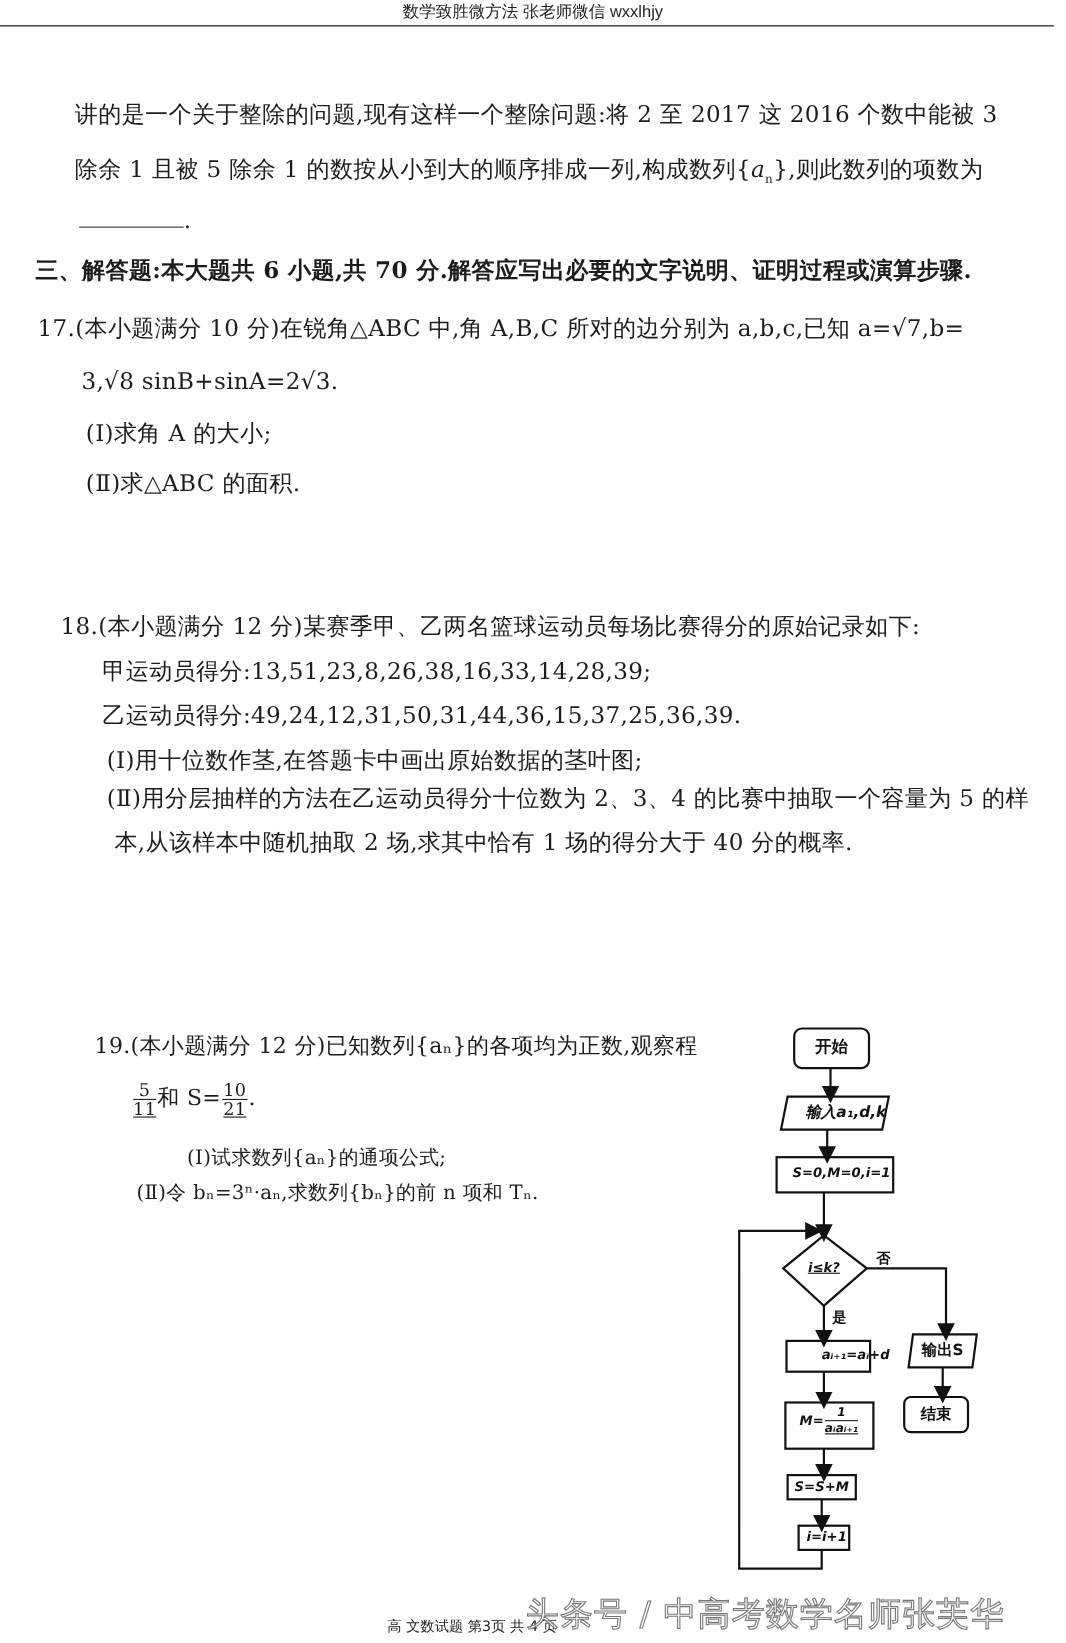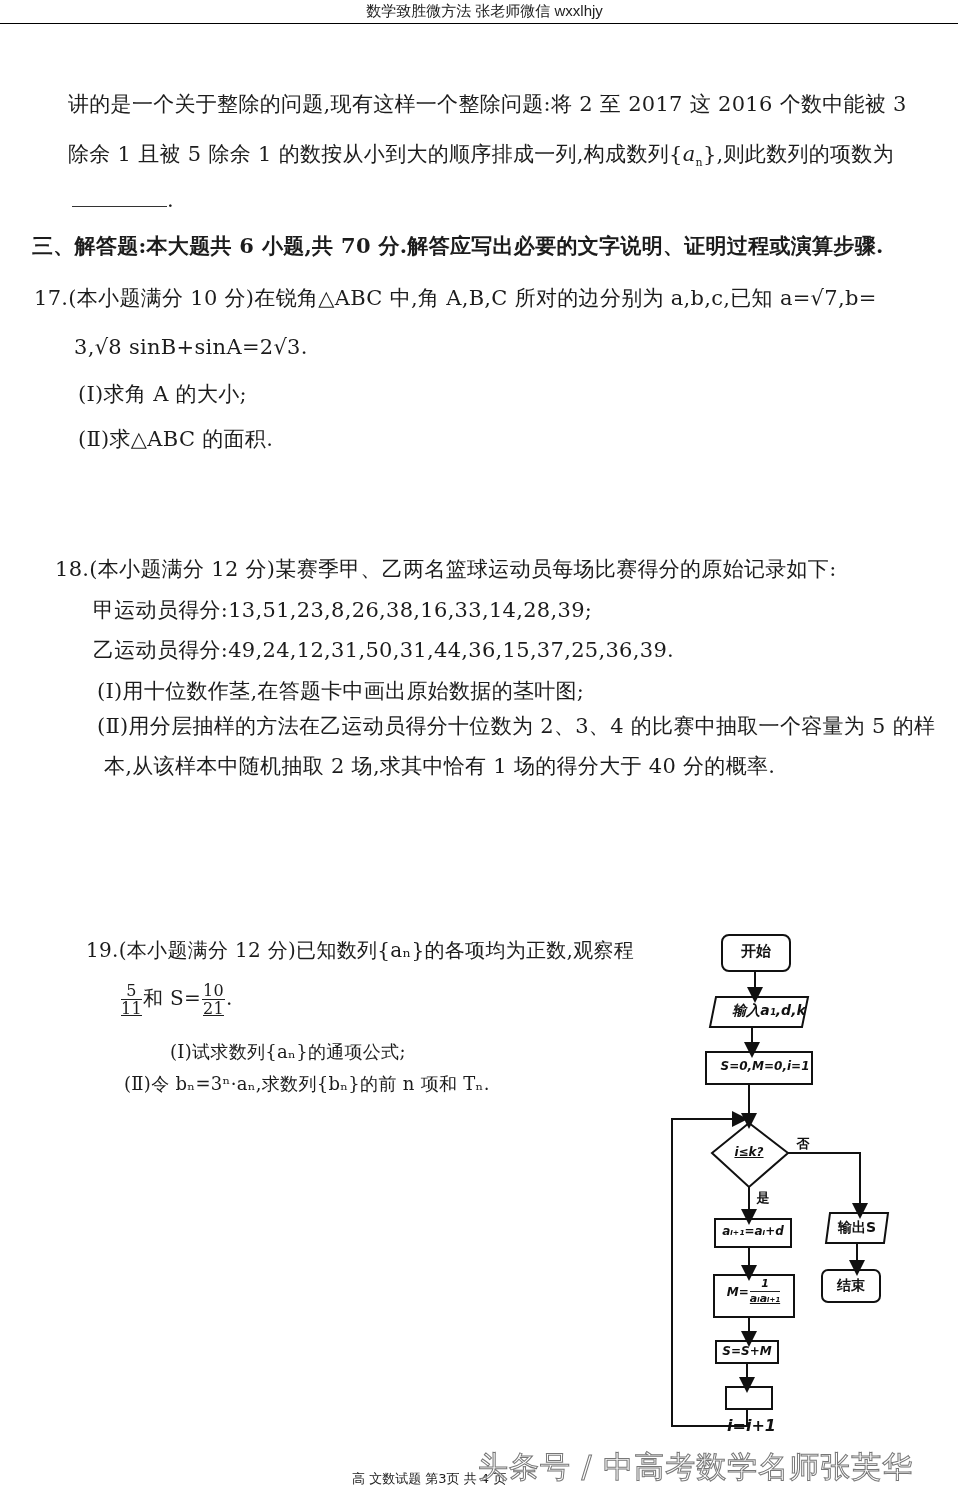--- a/index.html
+++ b/index.html
@@ -99,24 +99,24 @@
       <polyline points="87,484 87,501 12,501 12,194 80,194" marker-end="url(#ah)"></polyline>
       <line x1="82" y1="194" x2="89" y2="194"></line>
     </g>
   </svg>
   <div class="node" style="left:62px;top:17px;width:68px;">开始</div>
   <div class="node" style="left:60px;top:77px;width:98px;font-style:italic;font-size:14px;">输入a₁,d,k</div>
   <div class="node" style="left:46px;top:134px;width:118px;font-size:12px;font-style:italic;">S=0,M=0,i=1</div>
   <div class="node" style="left:52px;top:220px;width:74px;font-size:12px;font-style:italic;text-decoration:underline;">i≤k?</div>
   <div class="node" style="left:133px;top:210px;width:20px;font-size:13px;">否</div>
   <div class="node" style="left:93px;top:264px;width:20px;font-size:13px;">是</div>
-  <div class="node" style="left:55px;top:299px;width:76px;font-size:12px;font-style:italic;">aᵢ₊₁=aᵢ+d</div>
+  <div class="node" style="left:55px;top:299px;width:60px;font-size:12px;font-style:italic;padding-left:32px;">aᵢ₊₁=aᵢ+d</div>
   <div class="node" style="left:54px;top:352px;width:80px;font-size:12px;font-style:italic;">
     <span style="vertical-align:middle;">M=</span><span class="frac" style="font-size:11px;line-height:14px;"><span class="num">1</span><span class="den">aᵢaᵢ₊₁</span></span>
   </div>
   <div class="node" style="left:56px;top:419px;width:62px;font-size:12px;font-style:italic;">S=S+M</div>
-  <div class="node" style="left:66px;top:491px;width:51px;font-size:16px;font-style:italic;">i=i+1</div>
+  <div class="node" style="left:66px;top:465px;width:51px;font-size:12px;font-style:italic;">i=i+1</div>
   <div class="node" style="left:166px;top:294px;width:62px;font-size:14px;">输出S</div>
   <div class="node" style="left:162px;top:352px;width:58px;font-size:14px;">结束</div>
 </div>
 
 <div class="footer" style="left:352px;">高   文数试题   第3页  共 4 页</div>
 <div class="watermark">头条号 / 中高考数学名师张芙华</div>
 
 </body></html>

